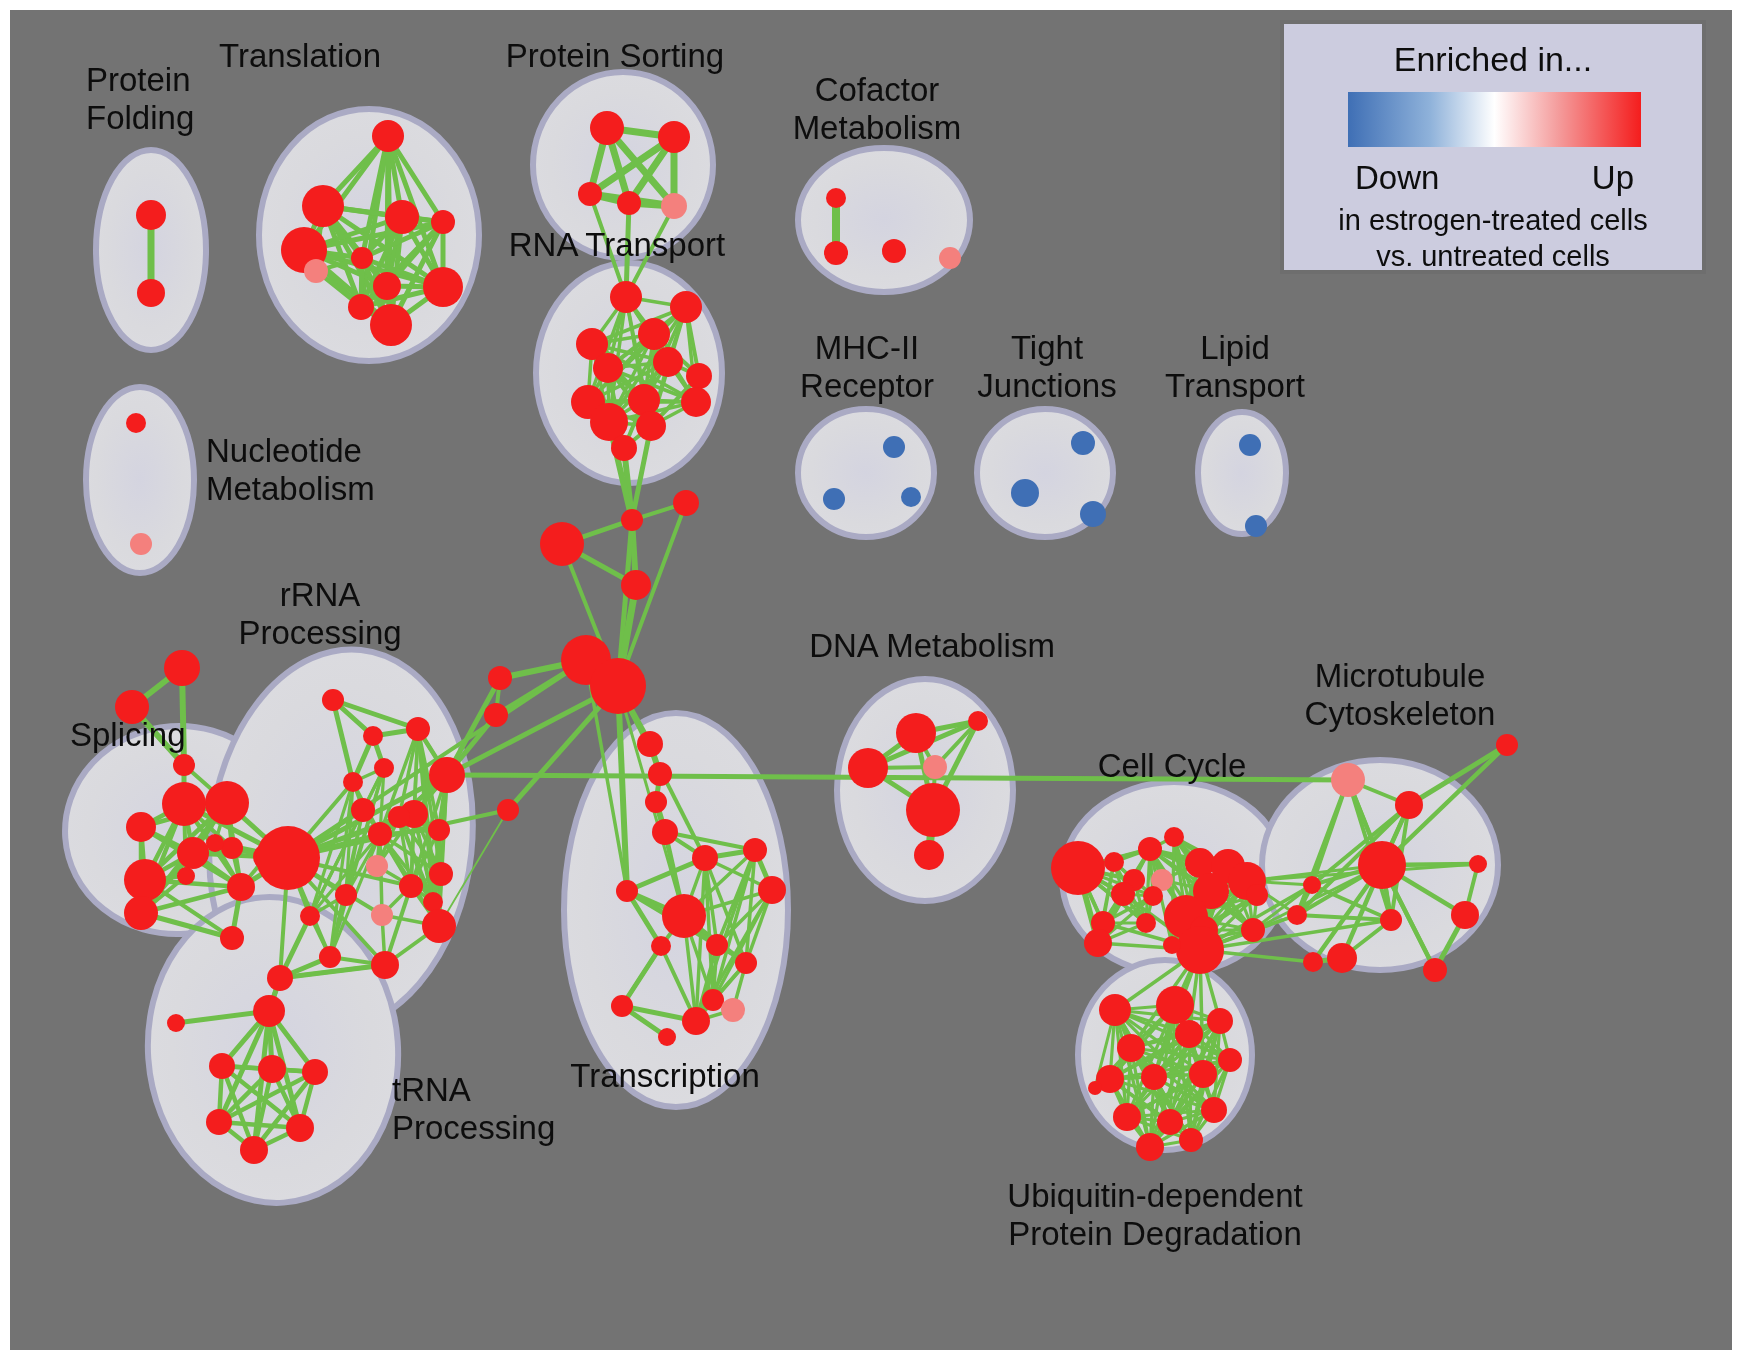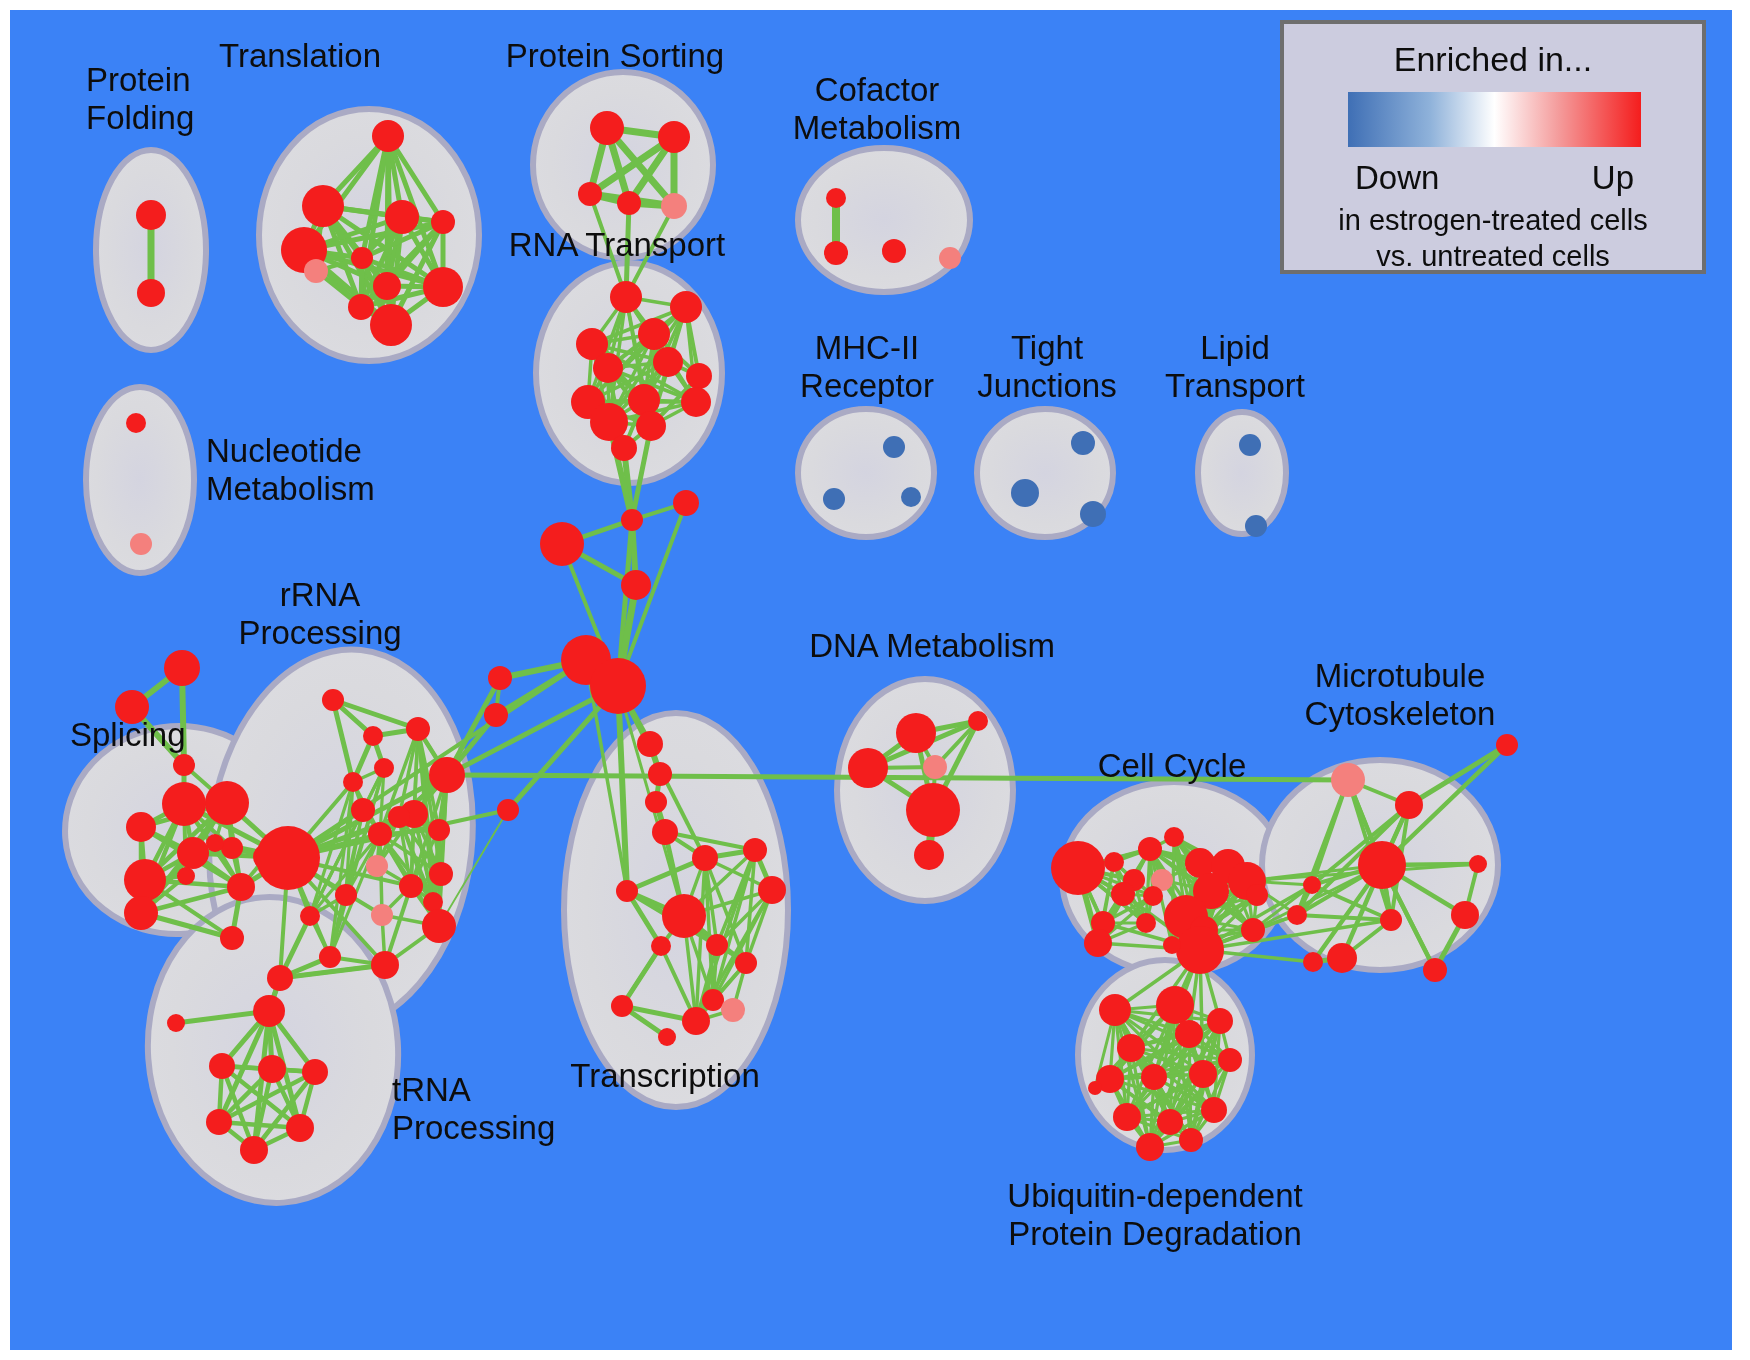--- a/index.html
+++ b/index.html
@@ -1,18 +1,18 @@
 <!DOCTYPE html>
 <html><head>
 <meta charset="utf-8">
 <style>
   html,body{margin:0;padding:0;background:#ffffff;}
   body{width:1750px;height:1360px;overflow:hidden;font-family:"Liberation Sans",sans-serif;}
   #stage{position:relative;width:1750px;height:1360px;background:#ffffff;}
-  #canvas{position:absolute;left:10px;top:10px;width:1722px;height:1340px;background:#3b82f6;}
+  #canvas{position:absolute;left:10px;top:10px;width:1722px;height:1340px;background:#737373;}
   svg{display:block;}
   .clabel{font-family:"Liberation Sans",sans-serif;font-size:33px;fill:#0d0d0d;dominant-baseline:middle;}
   .legbox{fill:#ccccdf;stroke:#6e6e6e;stroke-width:4;}
   .legtxt{font-family:"Liberation Sans",sans-serif;fill:#0d0d0d;dominant-baseline:middle;}
 </style>
 </head>
 <body>
 
 <div id="stage">
   <div id="canvas">

